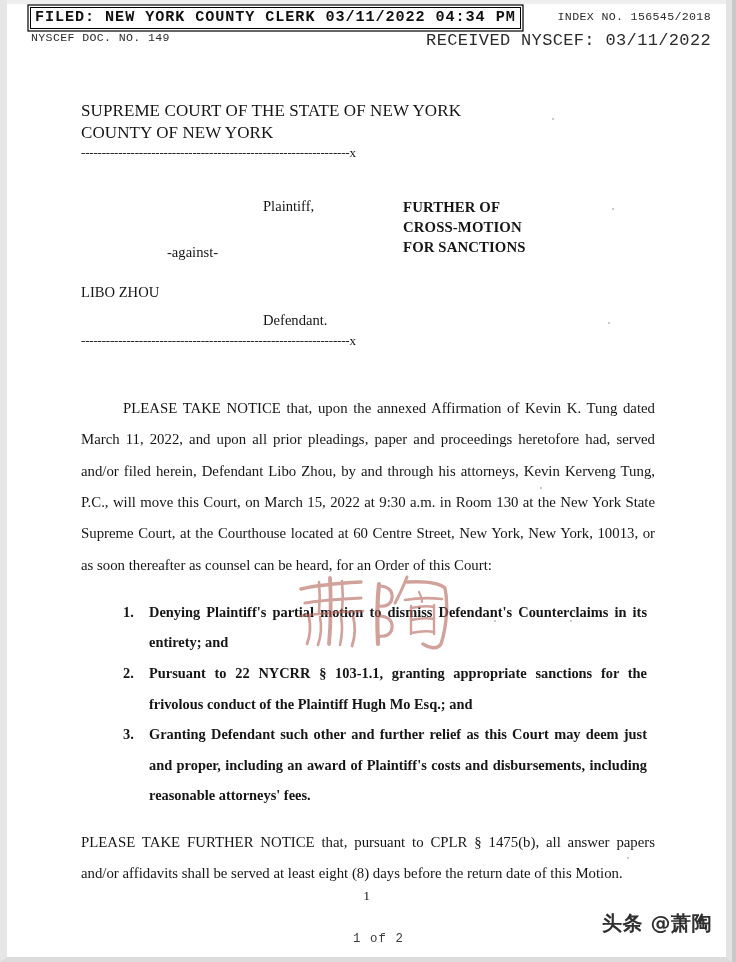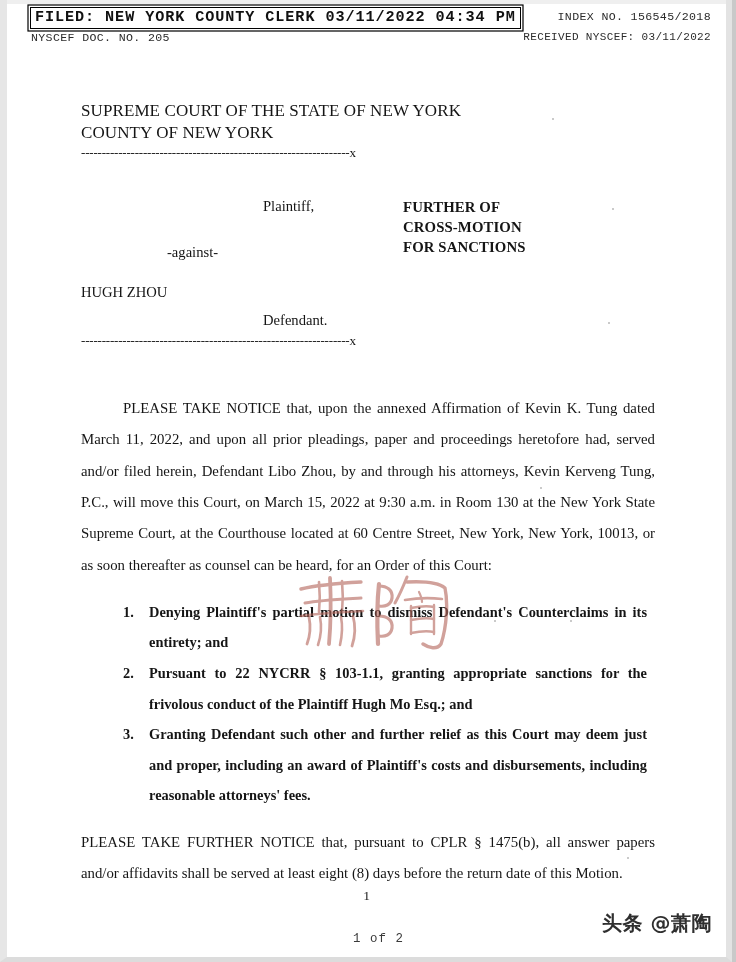--- a/index.html
+++ b/index.html
@@ -69,21 +69,21 @@
     top: 26px;
     font-size: 11.6px;
     letter-spacing: 0.35px;
     white-space: nowrap;
     color: #2b2b2b;
   }
   .received {
     position: absolute;
     right: 15px;
     top: 26px;
-    font-size: 11px;
+    font-size: 17px;
     letter-spacing: 0.35px;
     white-space: nowrap;
     color: #2b2b2b;
     padding-left: 10px;
   }
 
   
   .doc-body {
     position: absolute;
     left: 74px;
@@ -223,21 +223,21 @@
   <div class="speck" style="left:601px; top:322px;"></div>
   <div class="speck" style="left:533px; top:487px;"></div>
   <div class="speck" style="left:487px; top:620px;"></div>
   <div class="speck" style="left:563px; top:620px;"></div>
   <div class="speck" style="left:537px; top:762px;"></div>
   <div class="speck" style="left:620px; top:857px;"></div>
 
   <div class="nyscef-header">
     <div class="filed-stamp">FILED: NEW YORK COUNTY CLERK 03/11/2022 04:34 PM</div>
     <div class="index-no">INDEX NO. 156545/2018</div>
-    <div class="doc-no">NYSCEF DOC. NO. 205</div>
+    <div class="doc-no">NYSCEF DOC. NO. 149</div>
     <div class="received">RECEIVED NYSCEF: 03/11/2022</div>
   </div>
 
   <div class="doc-body">
 
     <div class="court-line">SUPREME COURT OF THE STATE OF NEW YORK</div>
     <div class="court-line">COUNTY OF NEW YORK</div>
     <div class="rule-x">-----------------------------------------------------------------x</div>
 
     <div class="sp-8"></div>
@@ -256,21 +256,21 @@
 
     <div class="sp-26"></div>
 
     <div class="caption-row">
       <span class="cap-left" style="padding-left:86px;">-against-</span>
     </div>
 
     <div class="sp-20"></div>
 
     <div class="caption-row">
-      <span class="cap-left">HUGH ZHOU</span>
+      <span class="cap-left">LIBO ZHOU</span>
     </div>
 
     <div class="sp-8"></div>
 
     <div class="caption-row">
       <span class="cap-center">Defendant.</span>
     </div>
 
     <div class="rule-x">-----------------------------------------------------------------x</div>
 

